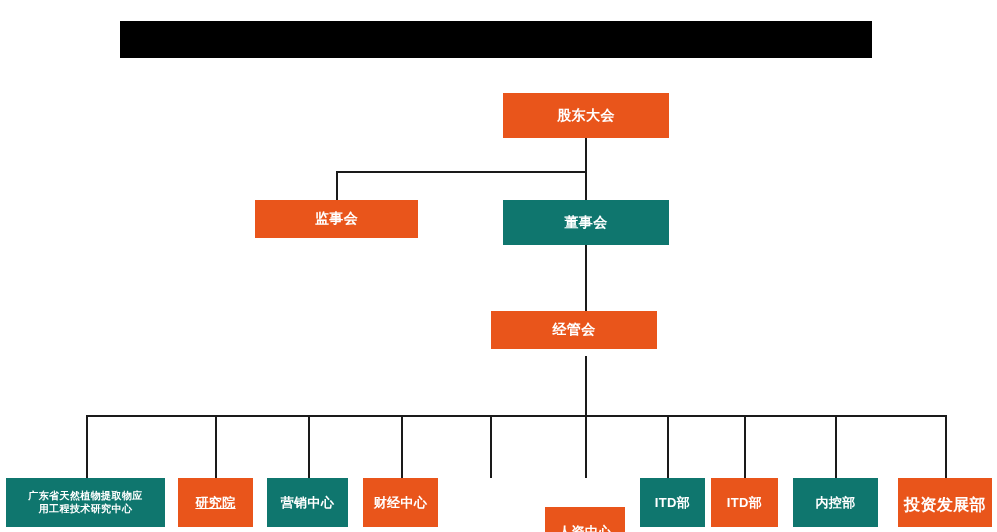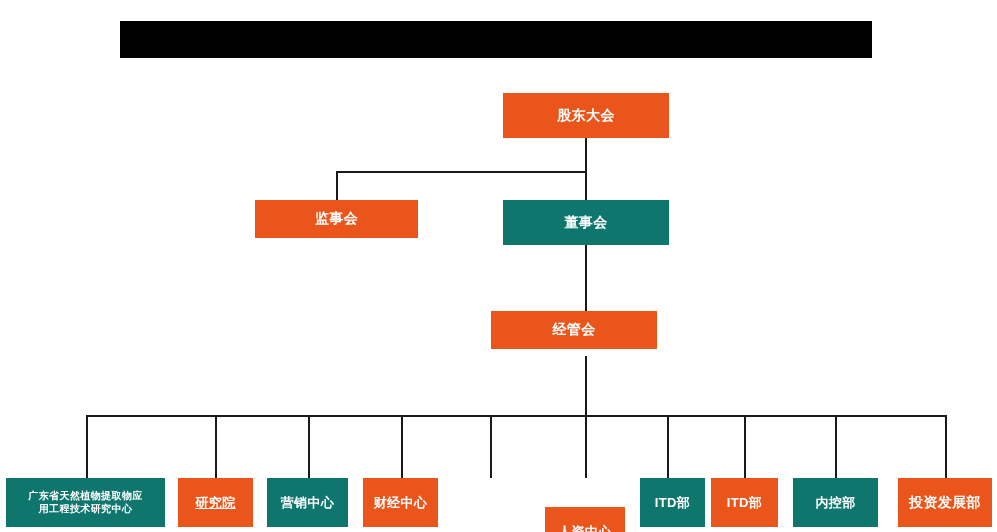--- a/index.html
+++ b/index.html
@@ -57,21 +57,21 @@
     letter-spacing: 0.4px;
     line-height: 1.22;
     padding: 12px 3px;
     overflow: hidden;
   }
   .node.dark  { background: #E9551B; }
   .node.light { background: #0f766e; }
   .node .node-label { display: block; width: 100%; }
   .node.t14 { font-size: 14px; }
   .node.t13 { font-size: 13px; }
-  .node.t12 { font-size: 14px; }
+  .node.t12 { font-size: 16px; align-items: flex-end; }
   .node.t10 { font-size: 10px; }
 </style>
 </head>
 <body>
 
 <div id="canvas">
 
   <div class="title-banner">
     <span class="banner-text"></span>
   </div>

